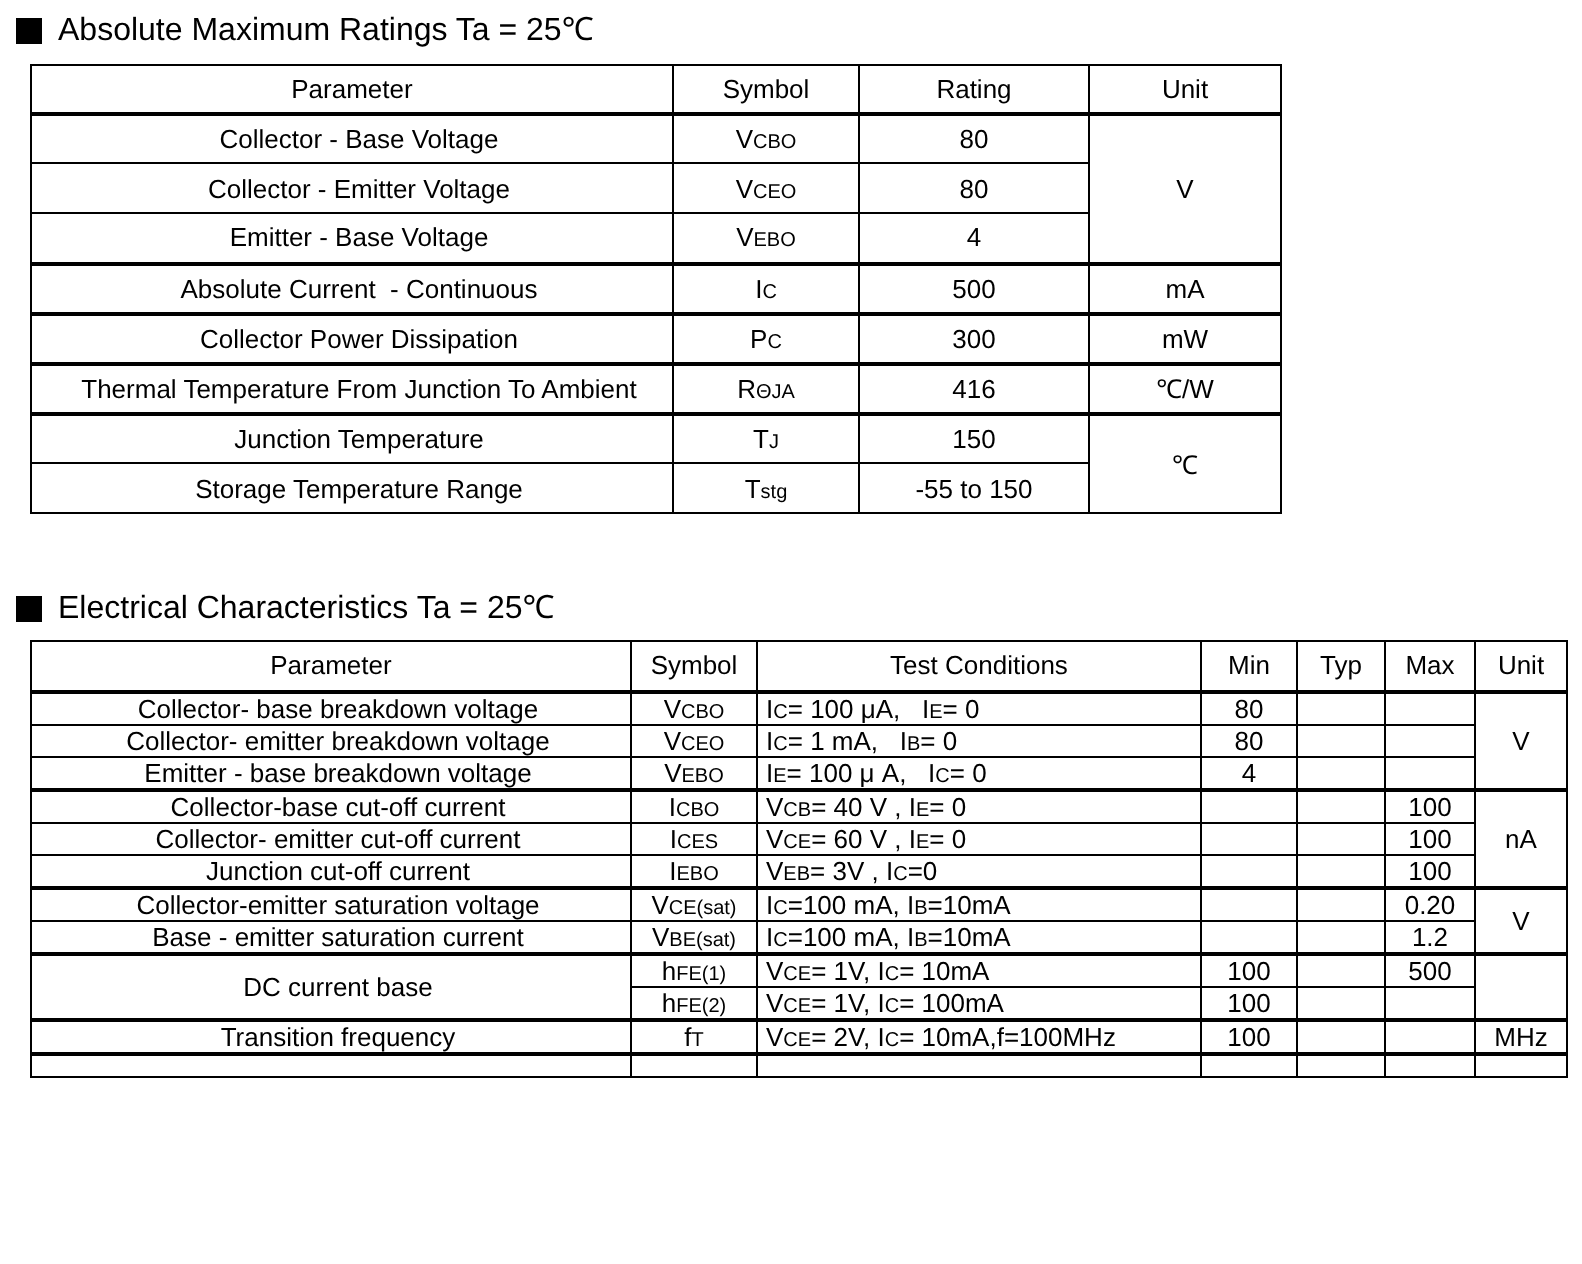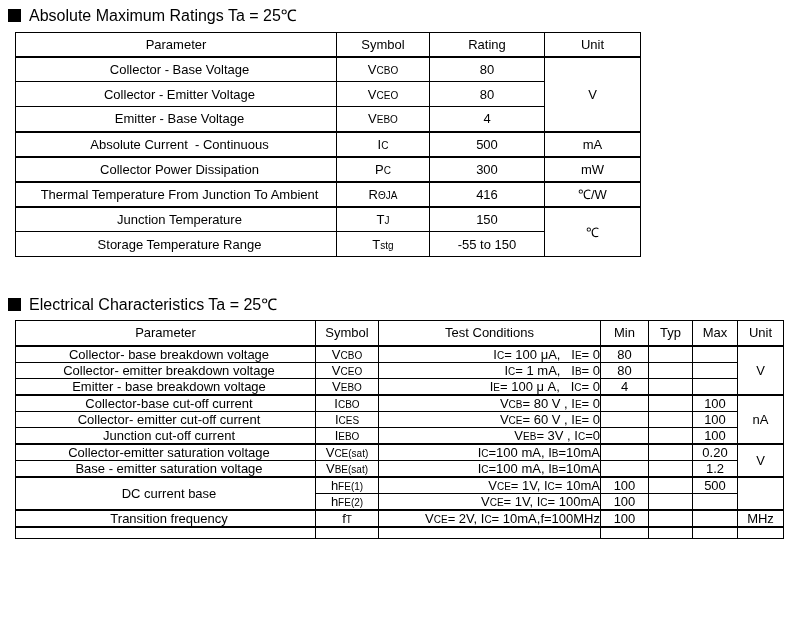--- a/index.html
+++ b/index.html
@@ -40,21 +40,21 @@
     font-weight: 400;
     padding: 0;
     text-align: center;
     vertical-align: middle;
     white-space: pre;
     overflow: hidden;
   }
   table.dt tr.hdr th { border-bottom-width: 2px; }
   table.dt tr.sect td { border-top-width: 2px; }
   table.dt td.l { text-align: center; padding-left: 7px; }
-  table.dt td.cond { text-align: right; padding-left: 24px; }
+  table.dt td.cond { text-align: left; padding-left: 4px; }
   .t1 tr { height: 25px; }
   .t1 tr.hdr { height: 24px; }
   .t2 tr { height: 14px; }
   .t2 tr.hdr { height: 25px; }
   .t2 tr.cut { height: 12px; }
   .sc { font-size: 10px; }
 </style>
 </head>
 <body>
 
@@ -171,21 +171,21 @@
       <td class="l">Emitter - base breakdown voltage</td>
       <td><span>V</span><span class="sc">EBO</span><span></span></td>
       <td class="cond"><span>I</span><span class="sc">E</span><span>= 100 μ A,   I</span><span class="sc">C</span><span>= 0</span></td>
       <td>4</td>
       <td></td>
       <td></td>
     </tr>
     <tr class="sect">
       <td class="l">Collector-base cut-off current</td>
       <td><span>I</span><span class="sc">CBO</span><span></span></td>
-      <td class="cond"><span>V</span><span class="sc">CB</span><span>= 80 V , I</span><span class="sc">E</span><span>= 0</span></td>
+      <td class="cond"><span>V</span><span class="sc">CB</span><span>= 40 V , I</span><span class="sc">E</span><span>= 0</span></td>
       <td></td>
       <td></td>
       <td>100</td>
       <td rowspan="3">nA</td>
     </tr>
     <tr>
       <td class="l">Collector- emitter cut-off current</td>
       <td><span>I</span><span class="sc">CES</span><span></span></td>
       <td class="cond"><span>V</span><span class="sc">CE</span><span>= 60 V , I</span><span class="sc">E</span><span>= 0</span></td>
       <td></td>
@@ -203,21 +203,21 @@
     <tr class="sect">
       <td class="l">Collector-emitter saturation voltage</td>
       <td><span>V</span><span class="sc">CE(sat)</span><span></span></td>
       <td class="cond"><span>I</span><span class="sc">C</span><span>=100 mA, I</span><span class="sc">B</span><span>=10mA</span></td>
       <td></td>
       <td></td>
       <td>0.20</td>
       <td rowspan="2">V</td>
     </tr>
     <tr>
-      <td class="l">Base - emitter saturation voltage</td>
+      <td class="l">Base - emitter saturation current</td>
       <td><span>V</span><span class="sc">BE(sat)</span><span></span></td>
       <td class="cond"><span>I</span><span class="sc">C</span><span>=100 mA, I</span><span class="sc">B</span><span>=10mA</span></td>
       <td></td>
       <td></td>
       <td>1.2</td>
     </tr>
     <tr class="sect">
       <td class="l" rowspan="2">DC current base</td>
       <td><span>h</span><span class="sc">FE(1)</span><span></span></td>
       <td class="cond"><span>V</span><span class="sc">CE</span><span>= 1V, I</span><span class="sc">C</span><span>= 10mA</span></td>

